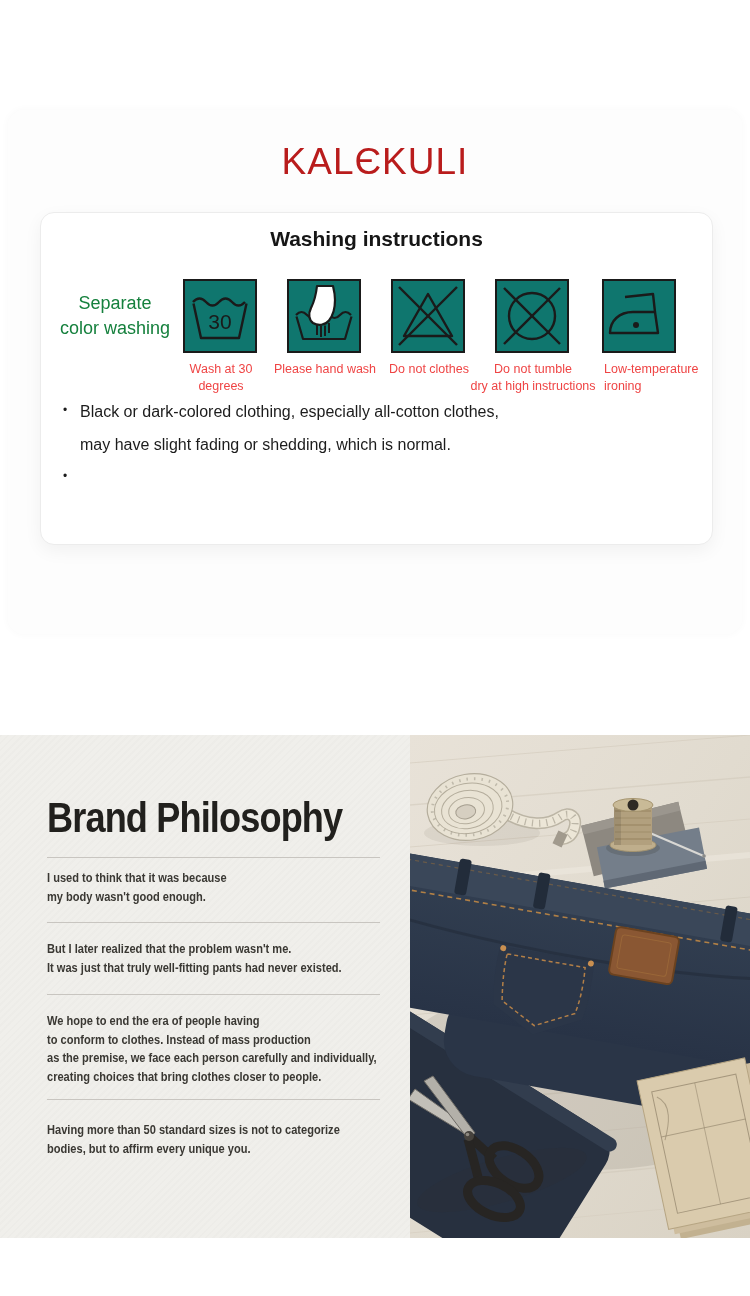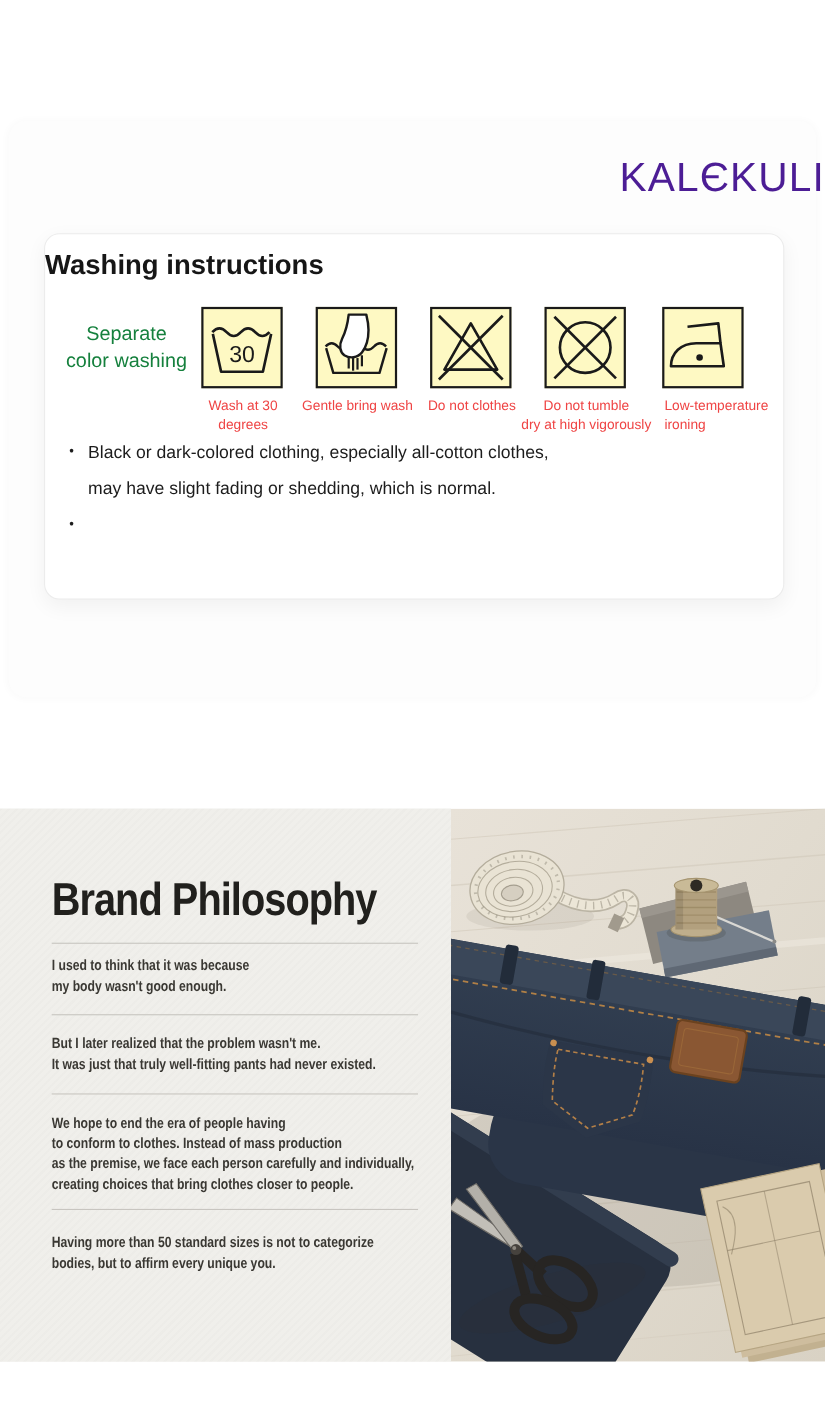--- a/index.html
+++ b/index.html
@@ -3,30 +3,30 @@
 <meta charset="utf-8">
 <style>
   html,body{margin:0;padding:0;background:#ffffff;}
   body{font-family:"Liberation Sans",sans-serif;color:#1a1a1a;}
   .page{position:relative;width:750px;height:1296px;overflow:hidden;background:#ffffff;}
 
   
   .inner-sheet{position:absolute;left:8px;top:110px;width:734px;height:524px;background:#fdfdfd;
     border-radius:16px;box-shadow:0 0 8px rgba(0,0,0,0.03);}
 
-  .logo{position:absolute;top:141px;left:0;width:750px;text-align:right;
-    font-size:37px;font-weight:400;letter-spacing:1px;color:#4c1d95;}
+  .logo{position:absolute;top:141px;left:0;width:750px;text-align:center;
+    font-size:37px;font-weight:400;letter-spacing:1px;color:#b91c1c;}
 
   
   .wash-card{position:absolute;left:40px;top:212px;width:673px;height:333px;background:#fff;
     border:1px solid #ececec;border-radius:14px;box-shadow:0 6px 18px rgba(0,0,0,0.05);box-sizing:border-box;}
-  .wash-title{position:absolute;top:14px;left:0;width:100%;text-align:left;font-size:25px;font-weight:700;color:#161616;}
+  .wash-title{position:absolute;top:14px;left:0;width:100%;text-align:center;font-size:21px;font-weight:700;color:#161616;}
   .side-label{position:absolute;left:8px;top:78px;width:132px;text-align:center;font-size:18px;line-height:1.4;
     white-space:pre-line;color:#15803d;}
-  .icon-box{position:absolute;top:66px;width:70px;height:70px;border:2.5px solid #1a1a1a;background:#fef9c3;}
+  .icon-box{position:absolute;top:66px;width:70px;height:70px;border:2.5px solid #1a1a1a;background:#0f766e;}
   .ib1{left:142px}.ib2{left:246px}.ib3{left:350px}.ib4{left:454px}.ib5{left:561px}
   .icon-label{position:absolute;top:148px;width:170px;text-align:center;font-size:12.5px;line-height:1.35;
     white-space:pre-line;color:#ef4444;}
   .il1{left:95px}.il2{left:199px}.il3{left:303px}.il4{left:407px}
   .il5{left:563px;text-align:left;}
   .notes{position:absolute;left:22px;top:182px;width:638px;}
   .note{display:flex;font-size:16px;line-height:33px;color:#1c1c1c;}
   .note-bullet{width:17px;flex:none;font-size:12px;line-height:30px;}
   .note-text{white-space:pre;}
 
@@ -93,24 +93,24 @@
     <div class="icon-box ib5">
       <svg width="70" height="70" viewBox="0 0 70 70">
         <path d="M6,52 C6,40 15,31 29,31 L51,31 L54,52 Z" fill="none" stroke="#1a1a1a" stroke-width="2.4" stroke-linejoin="round"></path>
         <path d="M51,31 L49,13 L21,16" fill="none" stroke="#1a1a1a" stroke-width="2.4" stroke-linejoin="round"></path>
         <circle cx="32" cy="44" r="3" fill="#1a1a1a"></circle>
       </svg>
     </div>
 
     <div class="icon-label il1">Wash at 30
 degrees</div>
-    <div class="icon-label il2">Gentle bring wash</div>
+    <div class="icon-label il2">Please hand wash</div>
     <div class="icon-label il3">Do not clothes</div>
     <div class="icon-label il4">Do not tumble
-dry at high vigorously</div>
+dry at high instructions</div>
     <div class="icon-label il5">Low-temperature
 ironing</div>
 
     <div class="notes">
       <div class="note">
         <span class="note-bullet">•</span>
         <span class="note-text">Black or dark-colored clothing, especially all-cotton clothes,
 may have slight fading or shedding, which is normal.</span>
       </div>
       <div class="note">

